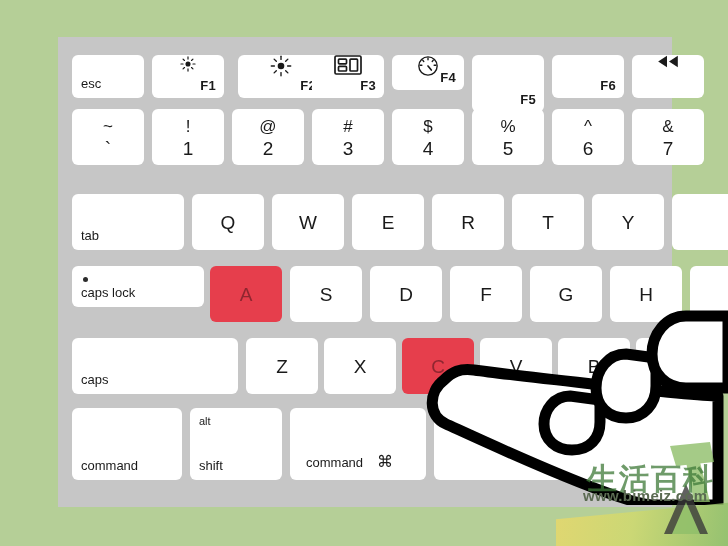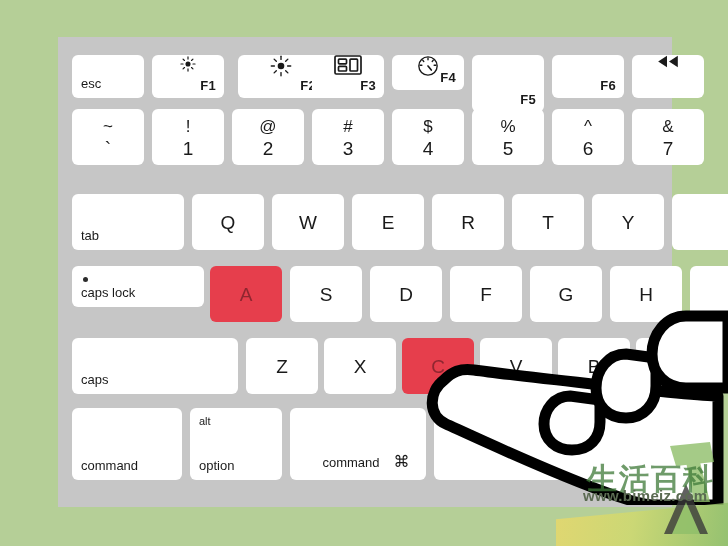--- a/index.html
+++ b/index.html
@@ -41,21 +41,21 @@
   .c-tl{left:9px;top:8px;font-size:11px;}
   
   .c-br{right:8px;bottom:6px;font-size:13px;font-weight:700;letter-spacing:.3px;}
   
   .c-two{left:0;right:0;text-align:center;}
   .c-two.up{top:9px;font-size:17px;}
   .c-two.lo{top:30px;font-size:19px;}
   
   .c-ico{left:0;right:0;top:13px;text-align:center;}
 
-  .cmdrow{position:absolute;left:16px;right:0;bottom:9px;text-align:center;font-size:13px;}
+  .cmdrow{position:absolute;left:16px;right:0;bottom:9px;text-align:left;font-size:13px;}
   .cmdrow .cw{display:inline-block;}
   .cmdrow .cg{display:inline-block;margin-left:14px;font-size:16px;}
 
   .capsdot{
     position:absolute;left:11px;top:11px;width:5px;height:5px;border-radius:50%;
     background:#2b2b2b;
   }
 
   svg.icon{display:block;margin:0 auto;}
 
@@ -288,21 +288,21 @@
         <span class="glyph c-center">N</span>
       </div>
     </div>
 
     <div class="krow">
       <div class="key" style="left:14px;top:371px;width:110px;height:72px;">
         <span class="glyph c-bl">command</span>
       </div>
       <div class="key" style="left:132px;top:371px;width:92px;height:72px;">
         <span class="glyph c-tl">alt</span>
-        <span class="glyph c-bl">option</span>
+        <span class="glyph c-bl">shift</span>
       </div>
       <div class="key" style="left:232px;top:371px;width:136px;height:72px;">
         <span class="cmdrow">
           <span class="cw">command</span><span class="cg">⌘</span>
         </span>
       </div>
       <div class="key" style="left:376px;top:371px;width:270px;height:72px;">
         <span class="glyph c-center"></span>
       </div>
     </div>

